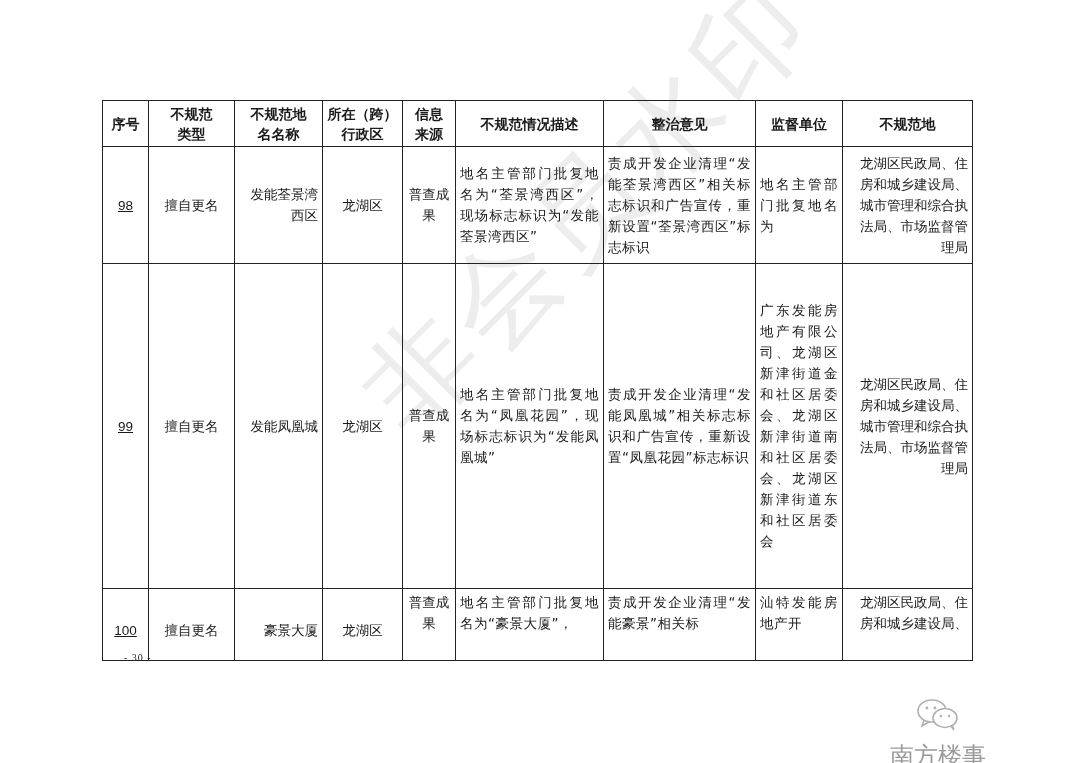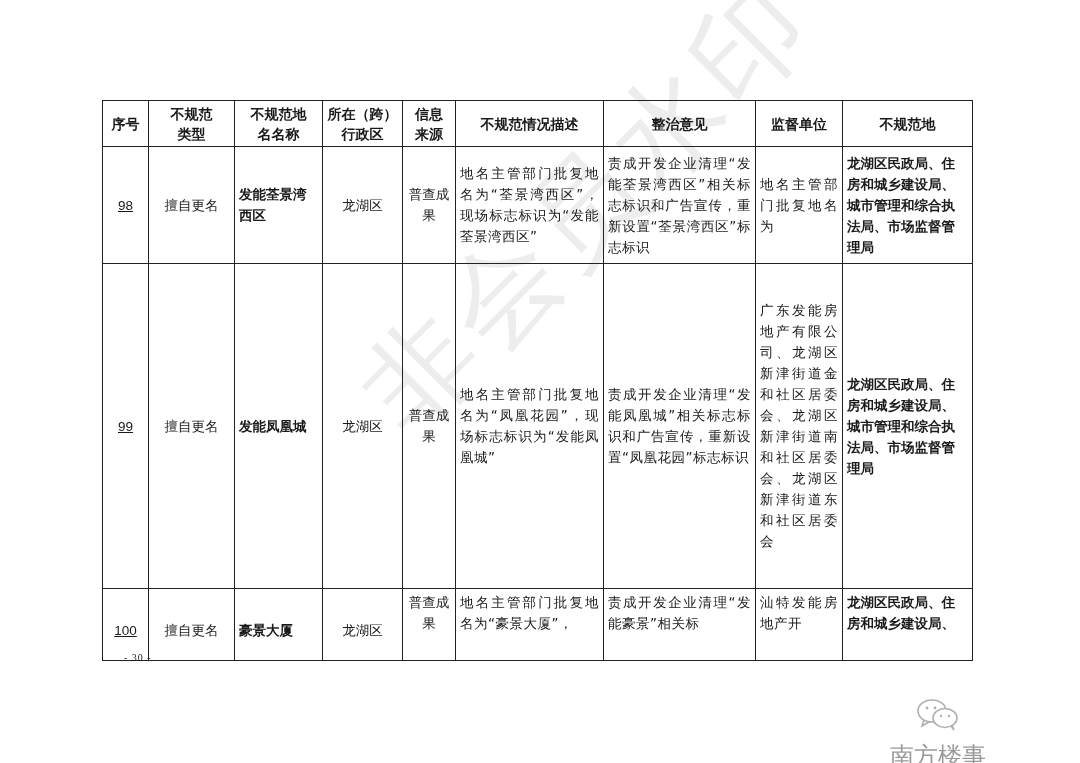--- a/index.html
+++ b/index.html
@@ -12,21 +12,21 @@
     border-collapse: collapse; table-layout: fixed;
   }
   .page-table td, .page-table th {
     border: 1px solid #222; padding: 0 4px; vertical-align: middle;
     font-size: 13.5px; line-height: 21px; overflow: hidden;
   }
   .page-table th {
     font-weight: bold; text-align: center; height: 45px; font-size: 14px; line-height: 20px;
   }
   .c-center { text-align: center; }
-  .c-left { text-align: left; font-weight: bold; }
+  .c-left { text-align: right; }
   .c-justify { text-align: justify; text-align-last: left; letter-spacing: 0.5px; }
   .num { font-family: "Liberation Sans", sans-serif; font-size: 13px; text-decoration: underline; }
   .row-98 td { height: 116px; }
   .row-99 td { height: 324px; }
   .row-100 td { height: 59px; vertical-align: top; padding-top: 3px; }
   .row-100 td.mid { vertical-align: middle; padding-top: 12px; }
   .page-number {
     position: absolute; left: 124px; top: 652px; font-size: 10px;
     font-family: "Liberation Serif", serif; letter-spacing: 1px; color: #222;
   }

